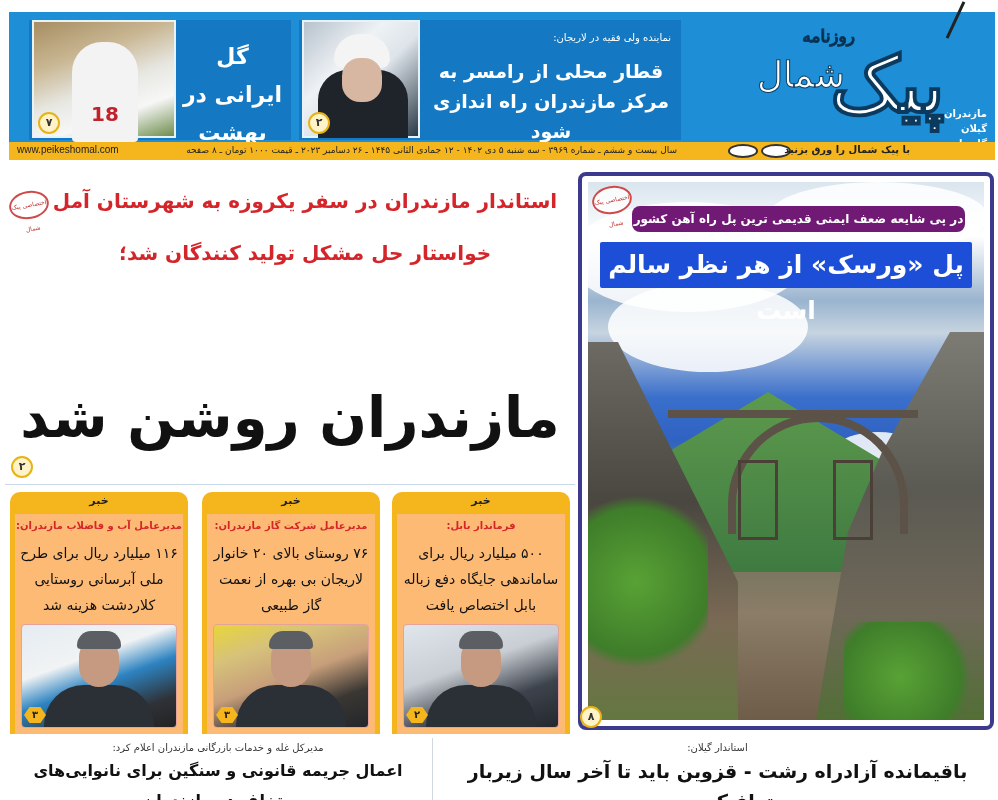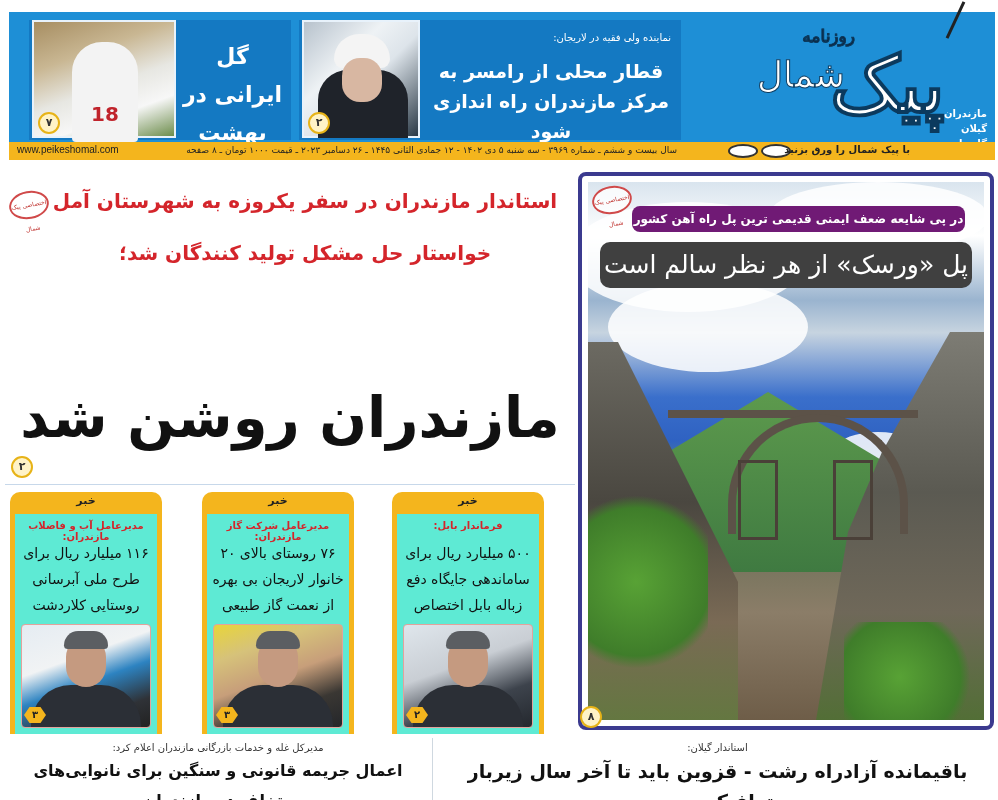--- a/index.html
+++ b/index.html
@@ -46,21 +46,21 @@
   .main-story .stamp { left: 4px; top: 16px; }
   .main-kicker { position: absolute; right: 10px; width: 520px; text-align: center; color: #d4252b; font-weight: bold; font-size: 20px; }
   .main-kicker.k1 { top: 14px; margin-left: 42px; }
   .main-kicker.k2 { top: 40px; margin-top: 26px; }
   .main-headline { position: absolute; left: 0; right: 0; text-align: center; color: #111111; font-weight: bold; font-size: 56px; line-height: 1; letter-spacing: -1px; }
   .main-headline.h1 { top: 115px; }
   .main-headline.h2 { top: 215px; }
   .main-story .page-badge { left: 6px; bottom: 6px; }
 
   
-  .card { position: absolute; top: 492px; width: 152px; height: 242px; border: 5px solid #f4b51d; border-top: 22px solid #f4b51d; border-radius: 10px 10px 0 0; border-bottom: none; background: #5eead4; }
+  .card { position: absolute; top: 492px; width: 178px; height: 242px; border: 5px solid #f4b51d; border-top: 22px solid #f4b51d; border-radius: 10px 10px 0 0; border-bottom: none; background: #fdba74; }
   .card-1 { left: 392px; }
   .card-2 { left: 202px; }
   .card-3 { left: 10px; }
   .card-tag { position: absolute; left: 0; right: 0; top: -20px; text-align: center; font-size: 11px; font-weight: bold; color: #222; }
   .card-kicker { position: absolute; left: 0; right: 0; top: 6px; text-align: center; font-size: 10px; font-weight: bold; color: #d4252b; }
   .card-body { position: absolute; left: 2px; right: 2px; top: 26px; text-align: center; font-size: 14px; line-height: 26px; color: #111; }
   .card-photo { position: absolute; left: 6px; right: 6px; top: 110px; height: 104px; border: 1px solid #e3a29c; border-radius: 4px; background: linear-gradient(160deg, #dfe6ec 0%, #c9ced4 40%, #3d434c 70%, #24282e 100%); overflow: hidden; }
   .card-2 .card-photo { background: linear-gradient(160deg, #e8d53a 0%, #d6c27a 25%, #c79e7a 50%, #3a3733 75%, #24262a 100%); }
   .card-3 .card-photo { background: linear-gradient(160deg, #e5ecf2 0%, #f1f3f4 35%, #2d83c1 55%, #2f3237 80%, #222 100%); }
   .person-head { position: absolute; left: 50%; margin-left: -20px; top: 12px; width: 40px; height: 50px; border-radius: 20px; background: #c59a80; }
@@ -76,21 +76,21 @@
   .cliff-left { position: absolute; left: 0; top: 160px; width: 150px; height: 400px; background: linear-gradient(180deg, #6c6a62, #4a4740 40%, #7a6a55 70%, #5f7a3c 100%); clip-path: polygon(0 0, 20% 0, 60% 30%, 100% 60%, 100% 100%, 0 100%); }
   .cliff-right { position: absolute; right: 0; top: 150px; width: 170px; height: 400px; background: linear-gradient(180deg, #7d7c74, #5b5a52 40%, #6f6859 70%, #4f6f32 100%); clip-path: polygon(80% 0, 100% 0, 100% 100%, 0 100%, 20% 50%, 40% 30%); }
   .mountain { position: absolute; left: 60px; top: 210px; width: 300px; height: 180px; background: linear-gradient(180deg, #5d9a4d, #3f7a41); clip-path: polygon(0 40%, 40% 0, 70% 30%, 100% 60%, 100% 100%, 0 100%); }
   .bridge-deck { position: absolute; left: 80px; top: 228px; width: 250px; height: 8px; background: #5c5248; }
   .bridge-arch { position: absolute; left: 140px; top: 232px; width: 180px; height: 120px; border: 8px solid #5c5248; border-bottom: none; border-radius: 90px 90px 0 0; }
   .bridge-truss { position: absolute; top: 278px; width: 40px; height: 80px; border: 3px solid #4a4038; }
   .greenery { position: absolute; left: 0; top: 300px; width: 120px; height: 200px; background: radial-gradient(circle at 40% 50%, #58a235 0%, #3f7d2a 60%, transparent 70%); }
   .greenery.r { left: auto; right: 0; top: 440px; width: 140px; height: 110px; }
   .feature .stamp { left: 10px; top: 10px; }
   .feature-kicker { position: absolute; left: 50px; right: 25px; top: 30px; height: 26px; border-radius: 8px; background: #701a75; color: #fff; font-size: 12px; font-weight: bold; text-align: center; line-height: 26px; }
-  .feature-headline { position: absolute; left: 18px; right: 18px; top: 66px; height: 46px; border-radius: 10px; background: #404040; color: #fff; font-size: 25px; font-weight: normal; text-align: center; line-height: 46px; }
+  .feature-headline { position: absolute; left: 18px; right: 18px; top: 66px; height: 46px; border-radius: 2px; background: #1d4ed8; color: #fff; font-size: 25px; font-weight: bold; text-align: center; line-height: 46px; }
   .feature .page-badge { left: -2px; bottom: -2px; }
 
   
   .bottom-divider { position: absolute; left: 432px; top: 738px; width: 1px; height: 62px; background: #cfd8e0; }
   .bottom-story { position: absolute; top: 740px; }
   .bottom-story-1 { left: 440px; width: 555px; }
   .bottom-story-2 { left: 8px; width: 420px; }
   .bottom-kicker { text-align: center; font-size: 10px; color: #333; line-height: 16px; }
   .bottom-headline { text-align: center; font-weight: bold; font-size: 19px; color: #111; line-height: 30px; }
   .bottom-story-2 .bottom-headline { font-size: 16px; }

